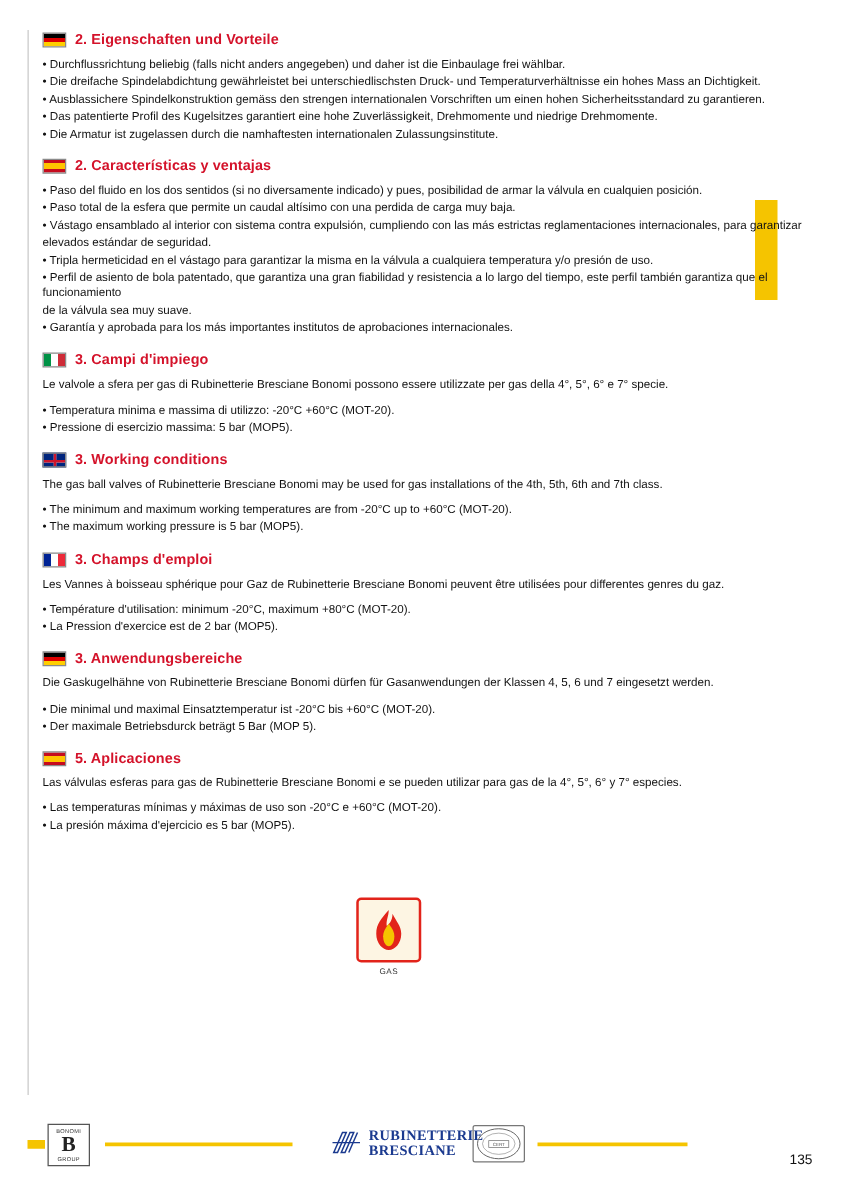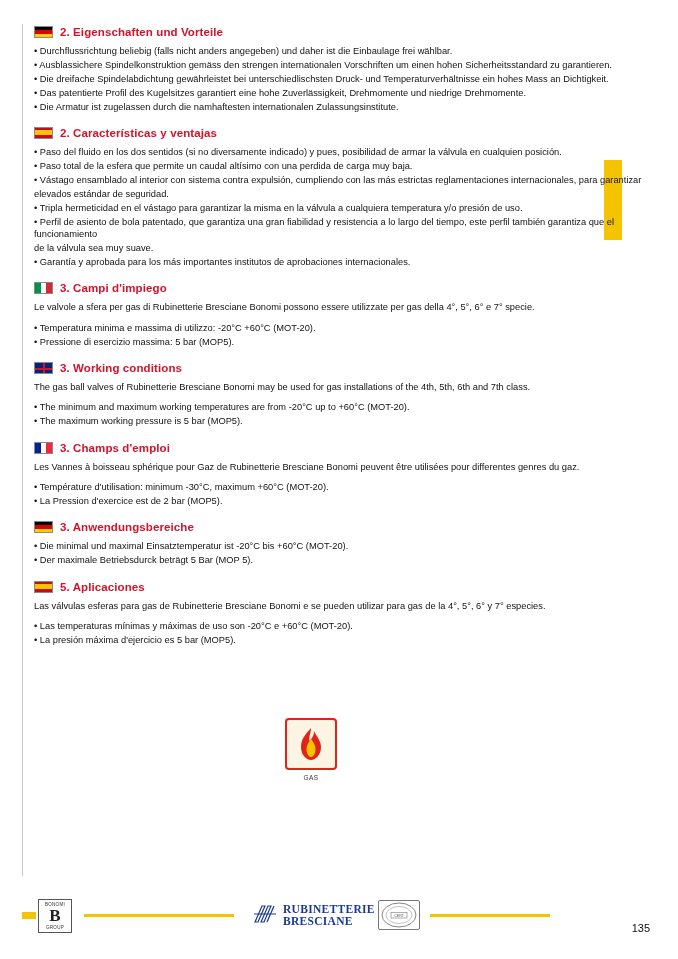--- a/index.html
+++ b/index.html
@@ -189,21 +189,21 @@
   }
   .bonomi-logo .b-letter {
     font-family: "Liberation Serif", serif;
     font-weight: bold;
     font-size: 17px;
     line-height: 18px;
     color: #222;
   }
   .rb-logo {
     position: absolute;
-    left: 252px;
+    left: 264px;
     top: 6px;
     display: flex;
     align-items: center;
     gap: 5px;
   }
   .rb-mark {
     width: 26px;
     height: 26px;
     position: relative;
   }
@@ -244,22 +244,22 @@
 
   <div class="content">
 
     <div class="section">
       <div class="sec-head">
         <span class="flag flag-de"></span>
         <span class="sec-title">2. Eigenschaften und Vorteile</span>
       </div>
       <div class="para-block">
         <p class="body">• Durchflussrichtung beliebig (falls nicht anders angegeben) und daher ist die Einbaulage frei wählbar.</p>
+        <p class="body">• Die dreifache Spindelabdichtung gewährleistet bei unterschiedlischsten Druck- und Temperaturverhältnisse ein hohes Mass an Dichtigkeit.</p>
         <p class="body">• Ausblassichere Spindelkonstruktion gemäss den strengen internationalen Vorschriften um einen hohen Sicherheitsstandard zu garantieren.</p>
-        <p class="body">• Die dreifache Spindelabdichtung gewährleistet bei unterschiedlischsten Druck- und Temperaturverhältnisse ein hohes Mass an Dichtigkeit.</p>
         <p class="body">• Das patentierte Profil des Kugelsitzes garantiert eine hohe Zuverlässigkeit, Drehmomente und niedrige Drehmomente.</p>
         <p class="body">• Die Armatur ist zugelassen durch die namhaftesten internationalen Zulassungsinstitute.</p>
       </div>
     </div>
 
     <div class="section">
       <div class="sec-head">
         <span class="flag flag-es"></span>
         <span class="sec-title">2. Características y ventajas</span>
       </div>
@@ -308,29 +308,32 @@
 
     <div class="section">
       <div class="sec-head">
         <span class="flag flag-fr"></span>
         <span class="sec-title">3. Champs d'emploi</span>
       </div>
       <div class="para-block">
         <p class="body">Les Vannes à boisseau sphérique pour Gaz de Rubinetterie Bresciane Bonomi peuvent être utilisées pour differentes genres du gaz.</p>
       </div>
       <div class="para-block">
-        <p class="body">• Température d'utilisation: minimum -30°C, maximum +60°C (MOT-20).</p>
+        <p class="body">• Température d'utilisation: minimum -20°C, maximum +80°C (MOT-20).</p>
         <p class="body">• La Pression d'exercice est de 2 bar (MOP5).</p>
       </div>
     </div>
 
     <div class="section">
       <div class="sec-head">
         <span class="flag flag-de"></span>
         <span class="sec-title">3. Anwendungsbereiche</span>
+      </div>
+      <div class="para-block">
+        <p class="body">Die Gaskugelhähne von Rubinetterie Bresciane Bonomi dürfen für Gasanwendungen der Klassen 4, 5, 6 und 7 eingesetzt werden.</p>
       </div>
       <div class="para-block">
         <p class="body">• Die minimal und maximal Einsatztemperatur ist -20°C bis +60°C (MOT-20).</p>
         <p class="body">• Der maximale Betriebsdurck beträgt 5 Bar (MOP 5).</p>
       </div>
     </div>
 
     <div class="section">
       <div class="sec-head">
         <span class="flag flag-es"></span>

